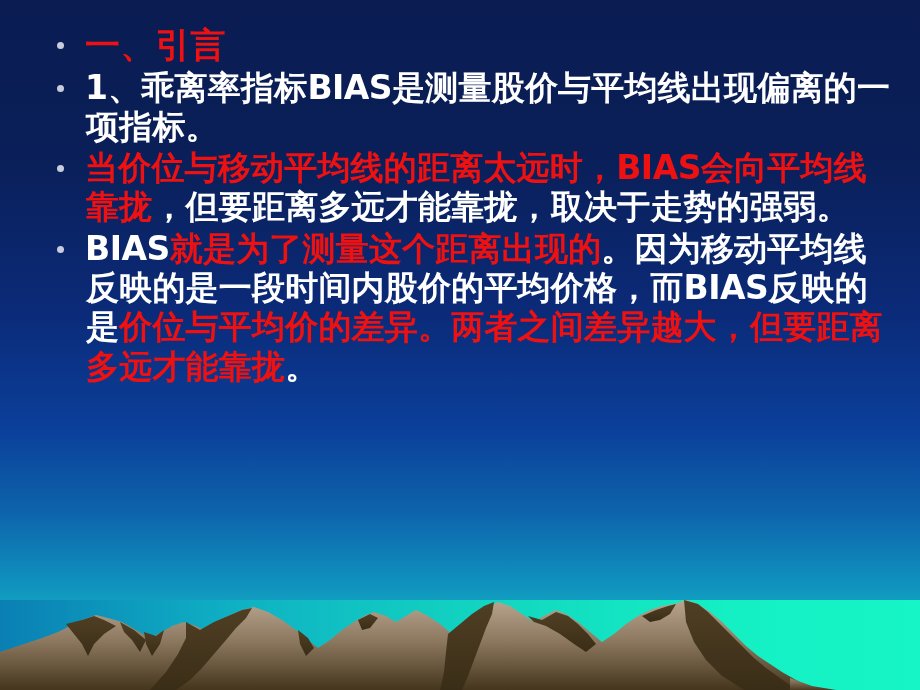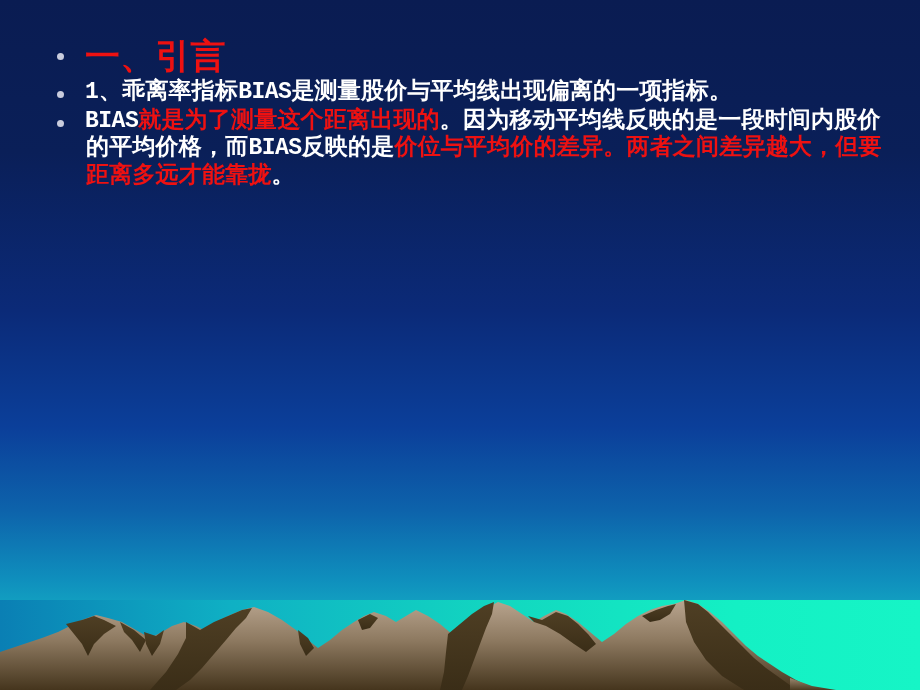--- a/index.html
+++ b/index.html
@@ -57,21 +57,21 @@
     width: 920px;
     height: 130px;
   }
 
   
   .body-text {
     position: absolute;
     left: 0;
     top: 0;
     width: 920px;
-    padding: 35px 20px 0 20px;
+    padding: 24px 20px 0 20px;
     box-sizing: border-box;
   }
 
   ul.bullets {
     list-style: none;
     margin: 0;
     padding: 0;
   }
 
   li.bullet-item {
@@ -100,23 +100,22 @@
     font-family: "DejaVu Serif", "Liberation Serif", serif;
     font-size: 35px;
     color: #d8101c;
     line-height: 1.12;
     margin-bottom: 6px;
   }
   .item-heading::before { top: 0.46em; }
 
   
   .item-para {
-    font-size: 23px;
+    font-size: 33px;
     color: #ffffff;
-    font-family: Liberation Mono, monospace;
   }
 
   .para-3, .para-4 { margin-top: 2px; }
 
   .txt-red   { color: #ee1111; }
   .txt-white { color: #ffffff; }
 
   
   .latin { letter-spacing: -0.5px; }
 </style>
@@ -181,20 +180,23 @@
     <ul class="bullets">
 
       <li class="bullet-item item-heading">
         <span class="txt-red">一、引言</span>
       </li>
 
       <li class="bullet-item item-para">
         <span class="txt-white">1、乖离率指标</span><span class="txt-white latin">BIAS</span><span class="txt-white">是测量股价与平均线出现偏离的一项指标。</span>
       </li>
 
+      <li class="bullet-item item-para para-3">
+        <span class="txt-red">当价位与移动平均线的距离太远时，</span><span class="txt-red latin">BIAS</span><span class="txt-red">会向平均线靠拢</span><span class="txt-white">，但要距离多远才能靠拢，取决于走势的强弱。</span>
+      </li>
 
       <li class="bullet-item item-para para-4">
         <span class="txt-white latin">BIAS</span><span class="txt-red">就是为了测量这个距离出现的</span><span class="txt-white">。因为移动平均线反映的是一段时间内股价的平均价格，而</span><span class="txt-white latin">BIAS</span><span class="txt-white">反映的是</span><span class="txt-red">价位与平均价的差异。两者之间差异越大，但要距离多远才能靠拢</span><span class="txt-white">。</span>
       </li>
 
     </ul>
   </div>
 
 </div>
 

